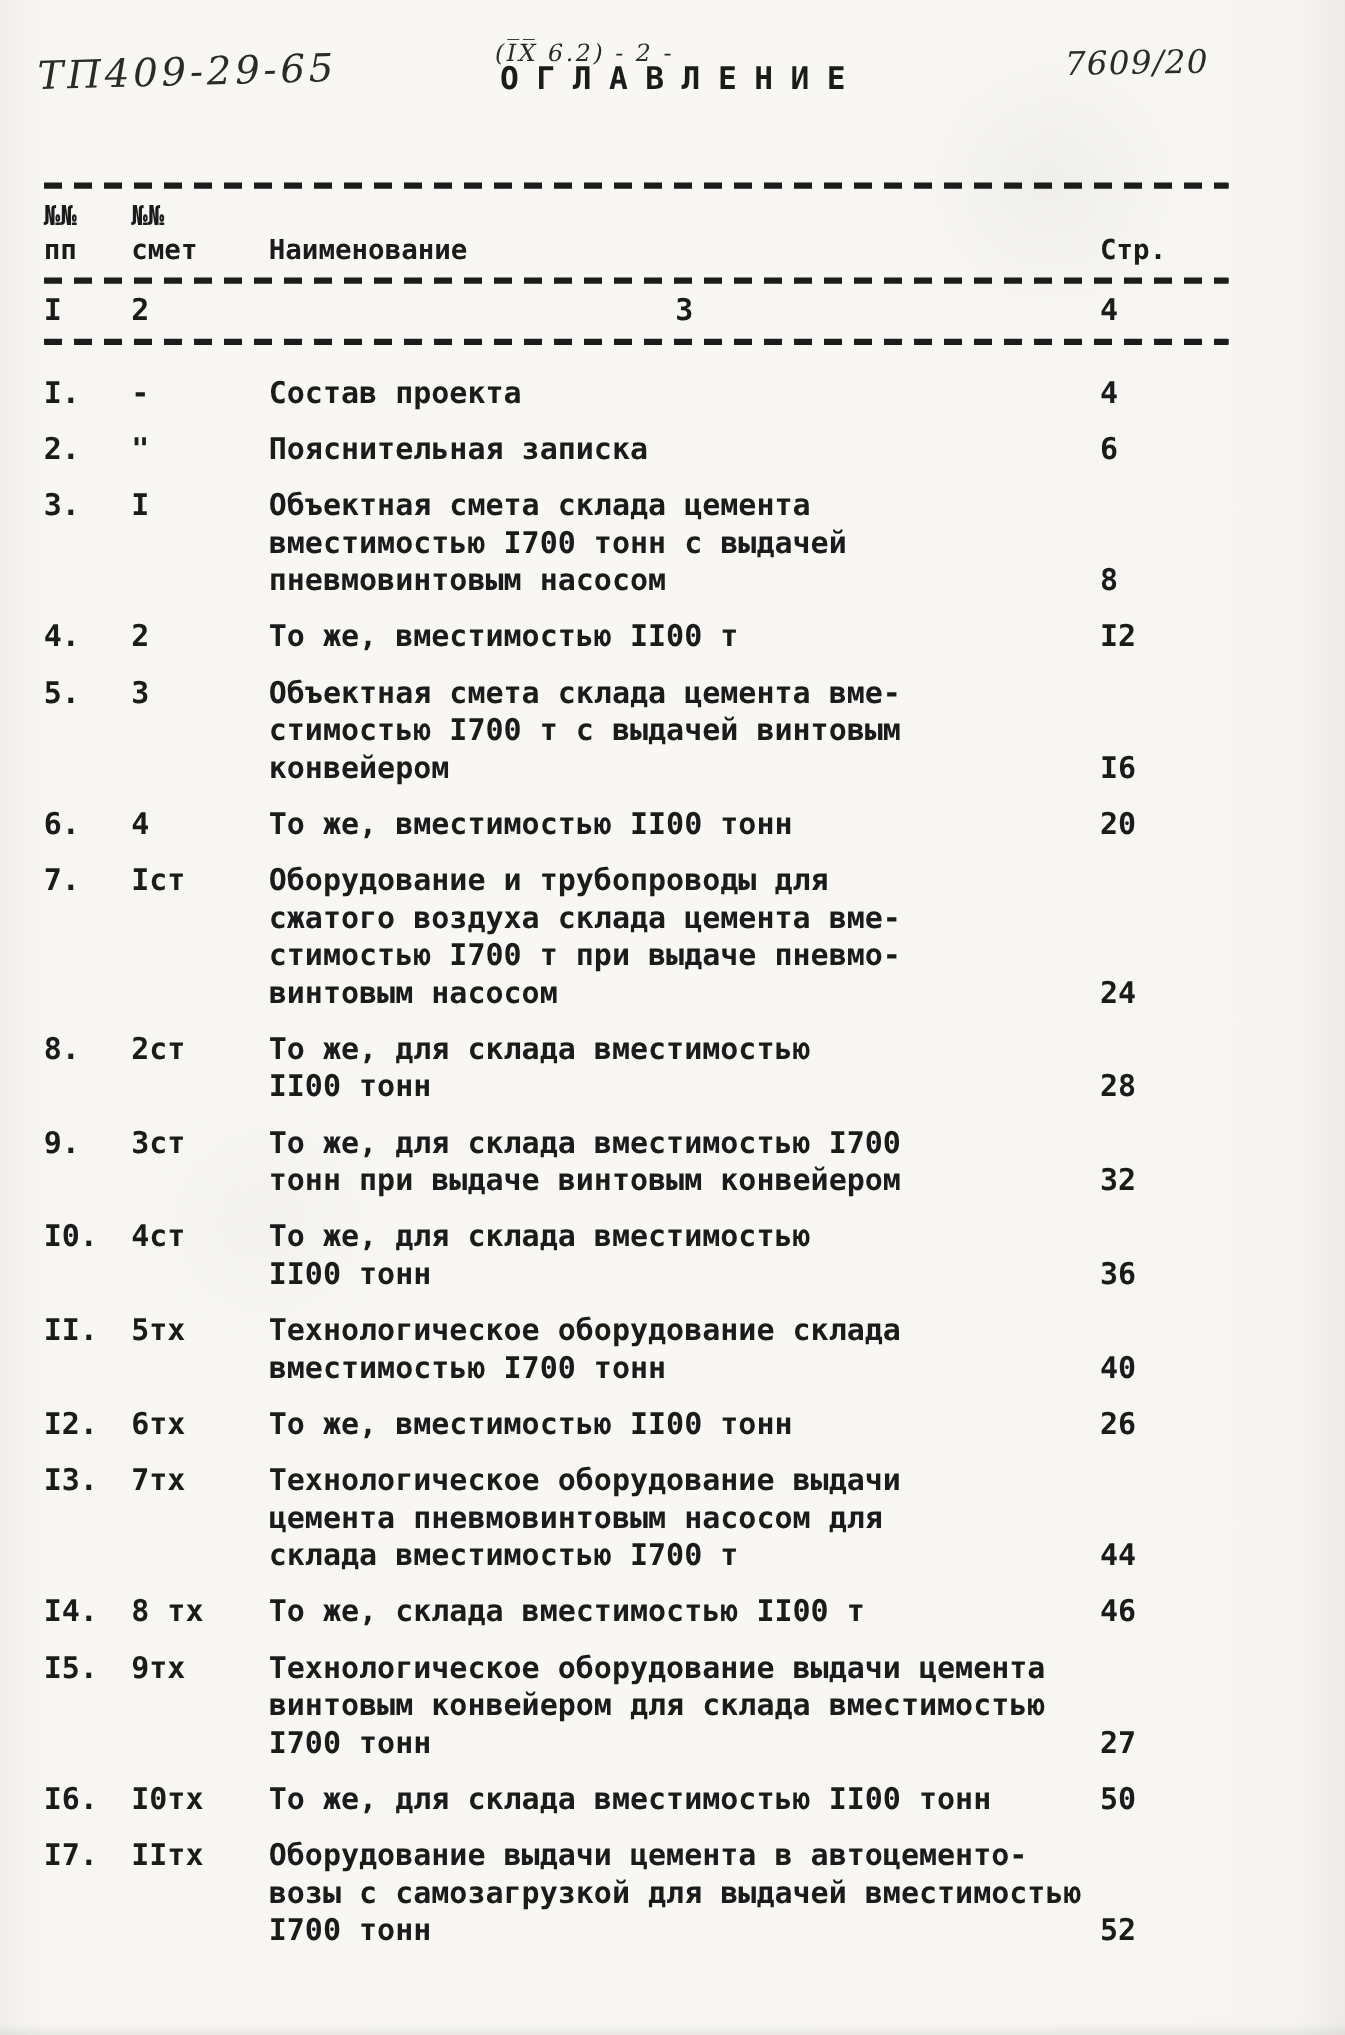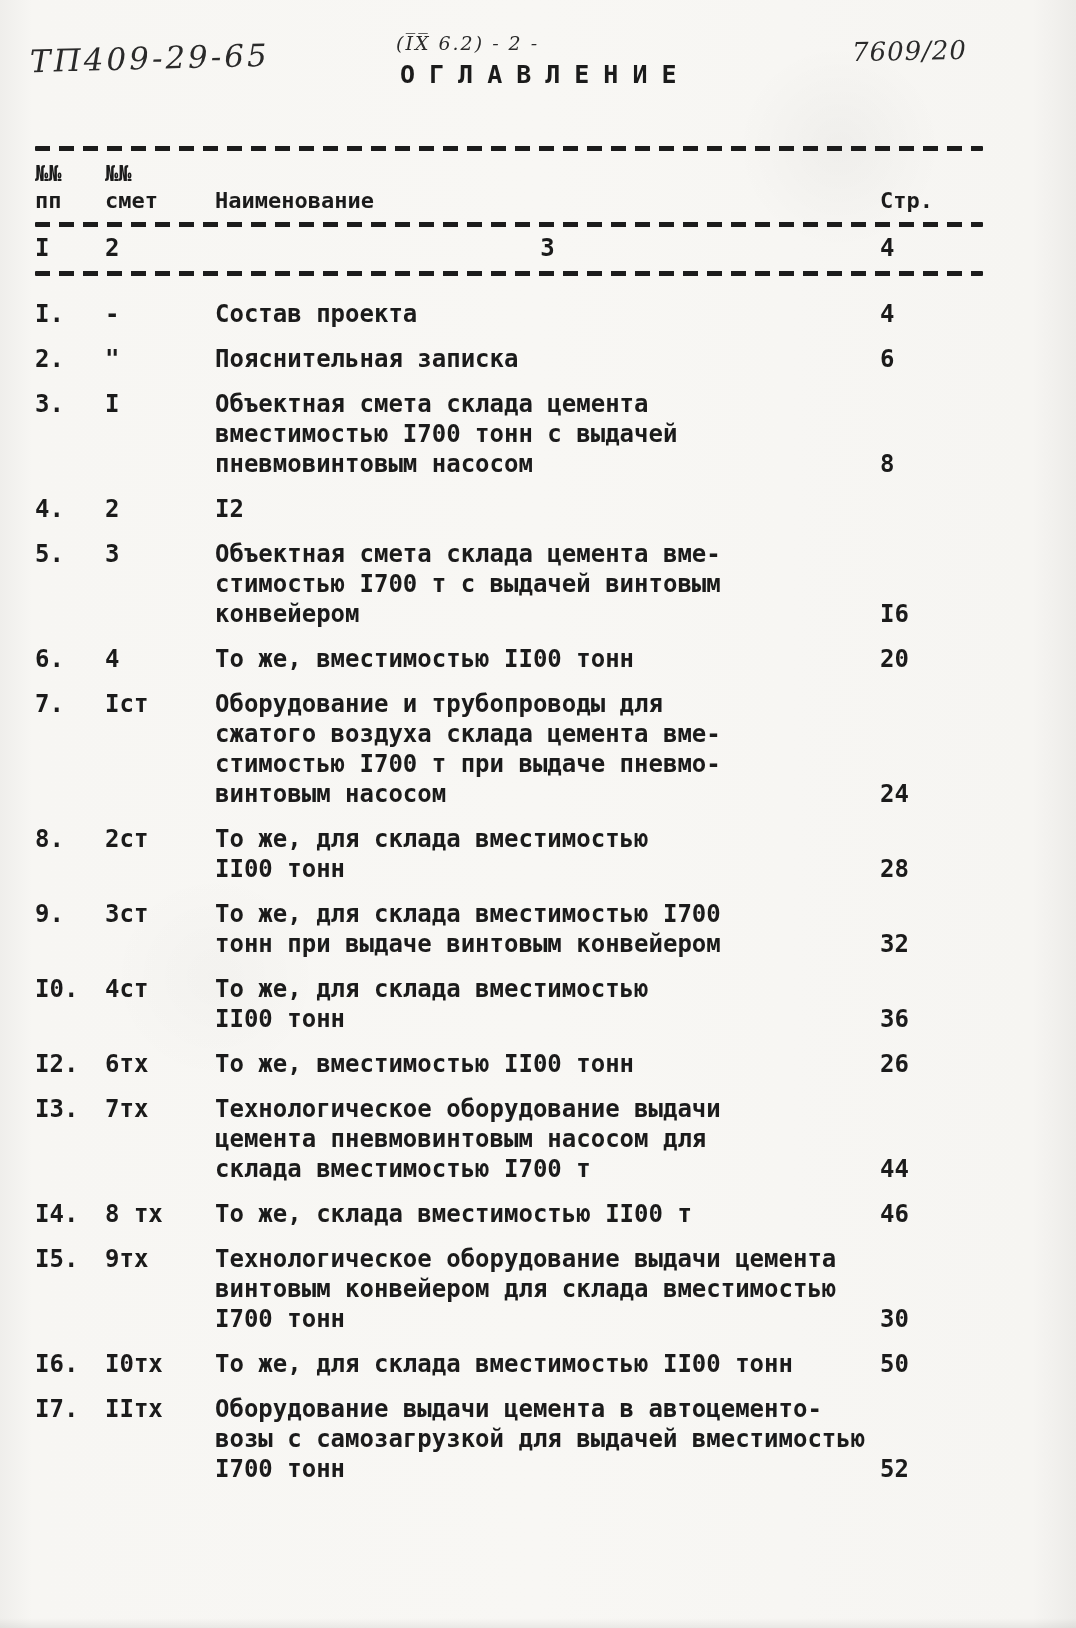--- a/index.html
+++ b/index.html
@@ -19,21 +19,21 @@
   
   .hand{
     font-family:"DejaVu Serif", serif;
     font-style:italic;
     color:#2a2a2a;
   }
   .code-left{position:absolute;left:30px;top:40px;font-size:31px;letter-spacing:3px;transform:rotate(-1.5deg);}
   .code-center{position:absolute;left:396px;top:32px;font-size:19px;letter-spacing:2px;}
   .code-right{position:absolute;left:852px;top:36px;font-size:26px;letter-spacing:1px;transform:rotate(-1deg);}
   .doc-title{
-    position:absolute;left:400px;top:60px;
+    position:absolute;left:400px;top:48px;
     font-size:25px;font-weight:700;letter-spacing:14px;white-space:nowrap;
   }
   
   .table{position:absolute;left:35px;top:146px;width:948px;}
   .rule{
     height:5px;
     background:repeating-linear-gradient(90deg,#1c1c1c 0px,#1c1c1c 15px,rgba(0,0,0,0) 15px,rgba(0,0,0,0) 24px);
     border-radius:1px;
   }
   .grid{display:grid;grid-template-columns:70px 110px 665px 103px;}
@@ -109,20 +109,21 @@
     <div class="num">3.</div>
     <div class="smeta">I</div>
     <div class="name">Объектная смета склада цемента
 вместимостью I700 тонн с выдачей
 пневмовинтовым насосом</div>
     <div class="pg">8</div>
   </div>
         <div class="grid row">
     <div class="num">4.</div>
     <div class="smeta">2</div>
+    <div class="name">То же, вместимостью II00 т</div>
     <div class="pg">I2</div>
   </div>
         <div class="grid row">
     <div class="num">5.</div>
     <div class="smeta">3</div>
     <div class="name">Объектная смета склада цемента вме-
 стимостью I700 т с выдачей винтовым
 конвейером</div>
     <div class="pg">I6</div>
   </div>
@@ -156,20 +157,27 @@
     <div class="pg">32</div>
   </div>
         <div class="grid row">
     <div class="num">I0.</div>
     <div class="smeta">4ст</div>
     <div class="name">То же, для склада вместимостью
 II00 тонн</div>
     <div class="pg">36</div>
   </div>
         <div class="grid row">
+    <div class="num">II.</div>
+    <div class="smeta">5тх</div>
+    <div class="name">Технологическое оборудование склада
+вместимостью I700 тонн</div>
+    <div class="pg">40</div>
+  </div>
+        <div class="grid row">
     <div class="num">I2.</div>
     <div class="smeta">6тх</div>
     <div class="name">То же, вместимостью II00 тонн</div>
     <div class="pg">26</div>
   </div>
         <div class="grid row">
     <div class="num">I3.</div>
     <div class="smeta">7тх</div>
     <div class="name">Технологическое оборудование выдачи
 цемента пневмовинтовым насосом для
@@ -181,21 +189,21 @@
     <div class="smeta">8 тх</div>
     <div class="name">То же, склада вместимостью II00 т</div>
     <div class="pg">46</div>
   </div>
         <div class="grid row">
     <div class="num">I5.</div>
     <div class="smeta">9тх</div>
     <div class="name">Технологическое оборудование выдачи цемента
 винтовым конвейером для склада вместимостью
 I700 тонн</div>
-    <div class="pg">30</div>
+    <div class="pg">27</div>
   </div>
         <div class="grid row">
     <div class="num">I6.</div>
     <div class="smeta">I0тх</div>
     <div class="name">То же, для склада вместимостью II00 тонн</div>
     <div class="pg">50</div>
   </div>
         <div class="grid row">
     <div class="num">I7.</div>
     <div class="smeta">IIтх</div>

